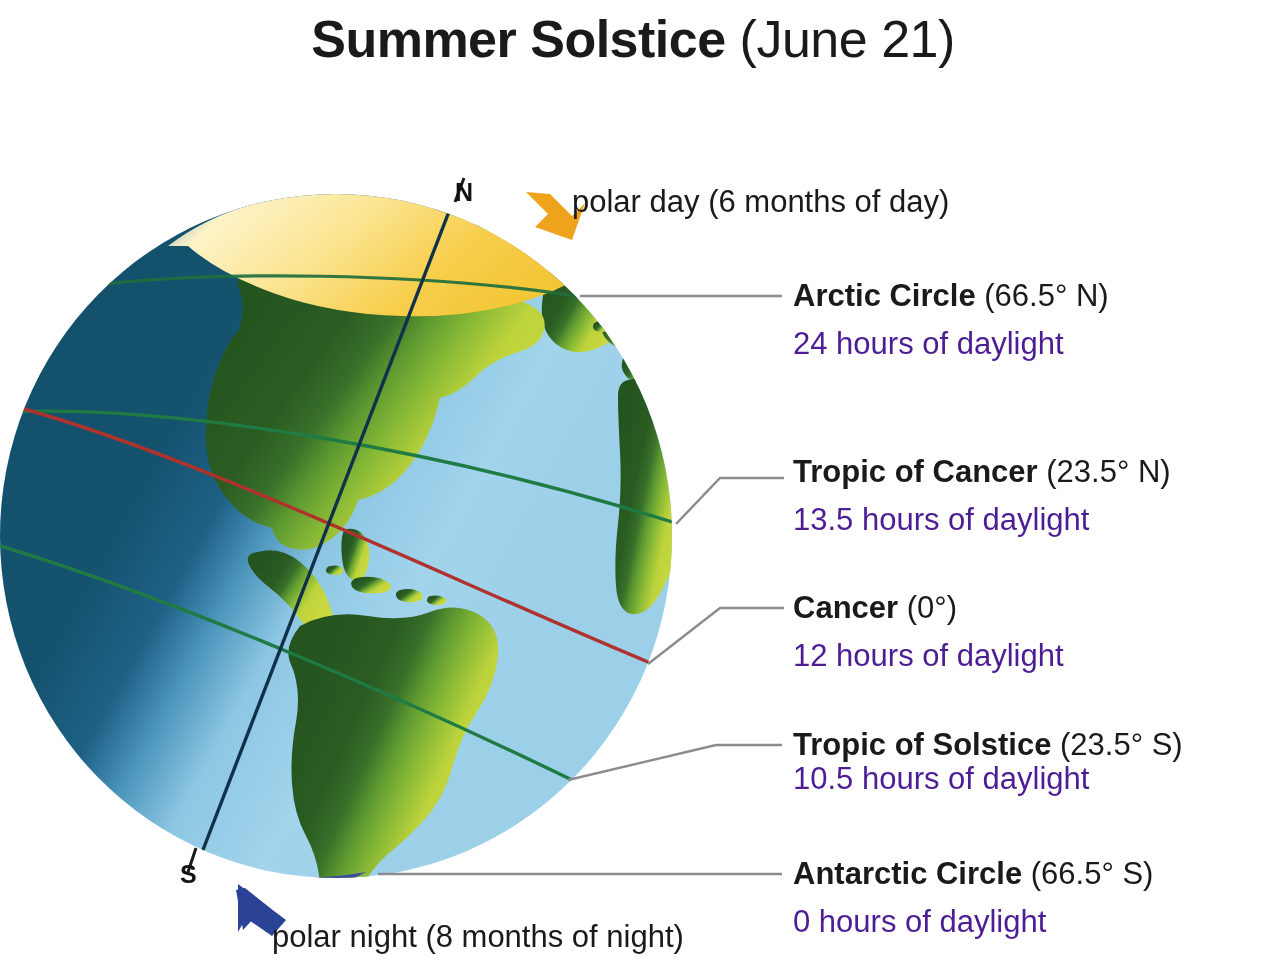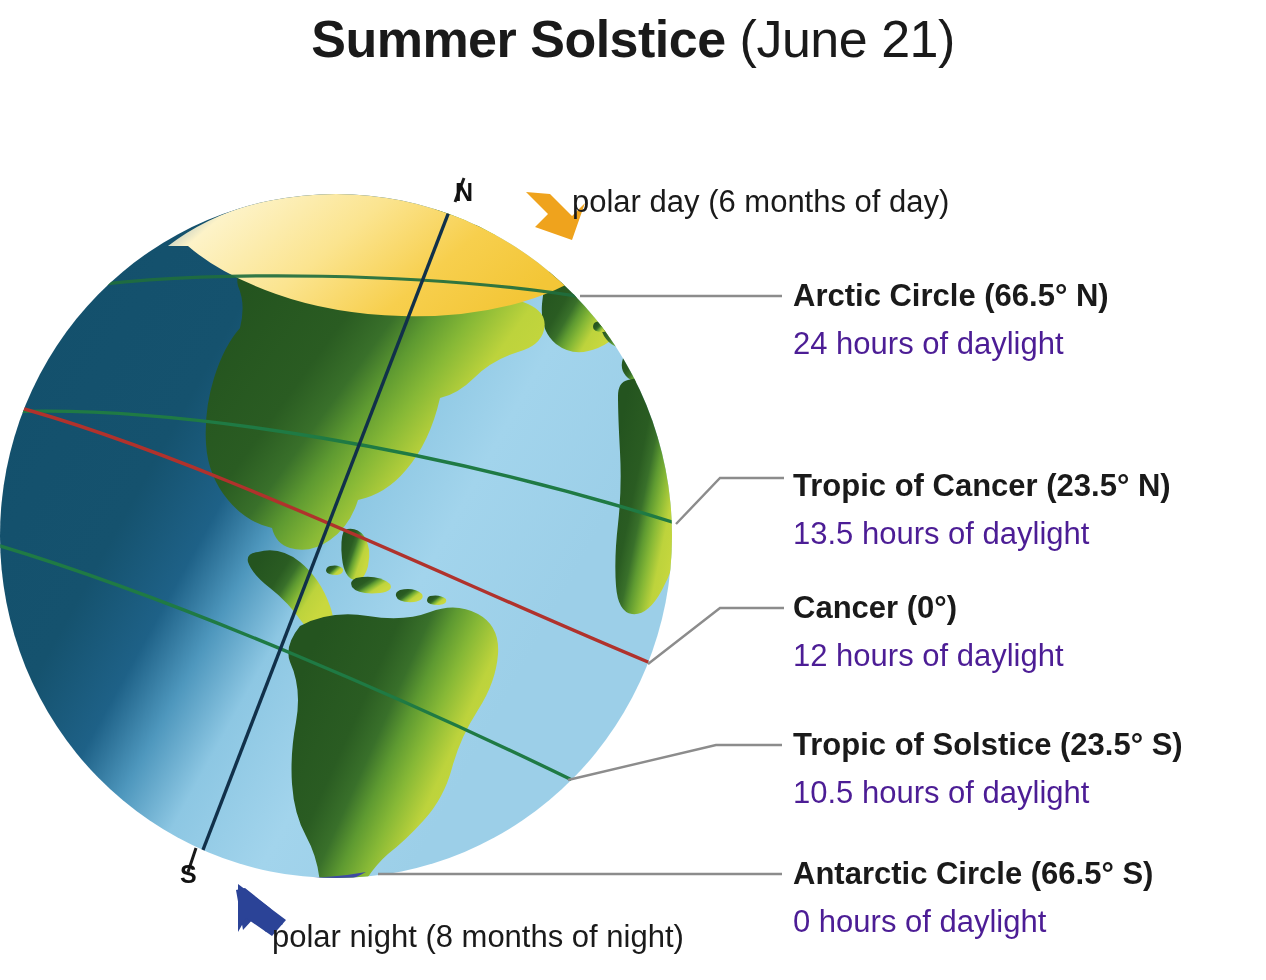--- a/index.html
+++ b/index.html
@@ -46,21 +46,21 @@
     height: 980px;
   }
   .stage svg { display: block; }
 
   
   .lbl {
     position: absolute;
     white-space: nowrap;
   }
   .lbl .bold { font-weight: 700; }
-  .lbl .reg  { font-weight: 700; }
+  .lbl .reg  { font-weight: 400; }
 
   .entry-title {
     font-size: 31px;
     line-height: 34px;
   }
   .entry-sub {
     font-size: 31px;
     line-height: 34px;
     font-weight: 400;
     color: #4c1d95;
@@ -248,33 +248,33 @@
   <div class="lbl pole-letter" style="left:180px; top:860px;">S</div>
 
   <div class="lbl polar-cap-text" style="left:563px; top:185px;margin-left:9px;">polar day (6 months of day)</div>
   <div class="lbl polar-cap-text" style="left:272px; top:920px;">polar night (8 months of night)</div>
 
   <div class="lbl" style="left:793px; top:279px;">
     <div class="entry-title"><span class="bold">Arctic Circle</span><span class="reg"> (66.5° N)</span></div>
     <div class="entry-sub" style="margin-top:14px;">24 hours of daylight</div>
   </div>
 
-  <div class="lbl" style="left:793px; top:469px;">
+  <div class="lbl" style="left:793px; top:455px;">
     <div class="entry-title"><span class="bold">Tropic of Cancer</span><span class="reg"> (23.5° N)</span></div>
     <div class="entry-sub" style="margin-top:14px;">13.5 hours of daylight</div>
   </div>
 
   <div class="lbl" style="left:793px; top:591px;">
     <div class="entry-title"><span class="bold">Cancer</span><span class="reg"> (0°)</span></div>
     <div class="entry-sub" style="margin-top:14px;">12 hours of daylight</div>
   </div>
 
   <div class="lbl" style="left:793px; top:728px;">
     <div class="entry-title"><span class="bold">Tropic of Solstice</span><span class="reg"> (23.5° S)</span></div>
-    <div class="entry-sub" style="margin-top:14px;">10.5 hours of daylight</div>
+    <div class="entry-sub" style="margin-top:0;">10.5 hours of daylight</div>
   </div>
 
   <div class="lbl" style="left:793px; top:857px;">
     <div class="entry-title"><span class="bold">Antarctic Circle</span><span class="reg"> (66.5° S)</span></div>
     <div class="entry-sub" style="margin-top:14px;">0 hours of daylight</div>
   </div>
 
 </div>
 
 </body></html>

